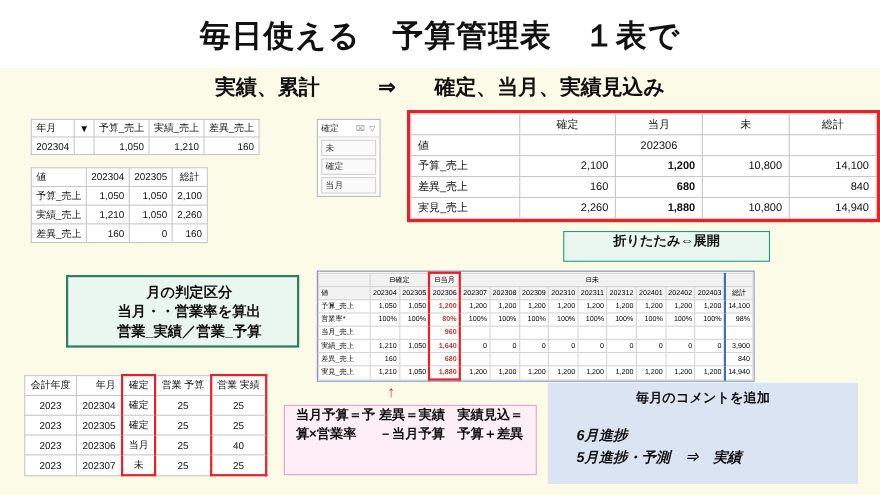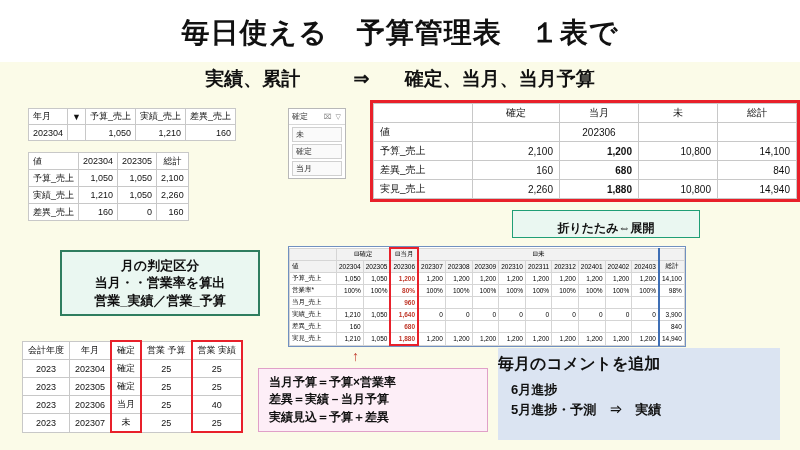--- a/index.html
+++ b/index.html
@@ -78,21 +78,21 @@
     background:#fff;
   }
   .tbl-main table td{height:16px;font-size:10px;padding:1px 6px;}
   .hl-yellow{background:#fff9c4;}
   .hl-val{color:#c0392b;font-weight:bold;background:#fff9c4;}
 
   
   .foldnote{
     position:absolute;left:512px;top:210px;width:186px;height:26px;
     border:1px solid #1f9e76;background:#eaf7f1;
-    display:flex;align-items:flex-end;justify-content:center;
+    display:flex;align-items:flex-start;justify-content:center;
     font-size:12px;font-weight:bold;color:#111;
   }
 
   
   .tbl-wide{
     position:absolute;left:288px;top:246px;
     border:1px solid #7090c0;
     background:#fff;
   }
   .tbl-wide td{font-size:6.5px;padding:0 2px;height:11px;border:1px solid #d5d5d5;}
@@ -102,67 +102,67 @@
   .redtxt{color:#c0392b;font-weight:bold;}
   .redbox-top{border-top:2px solid #e8202a !important;}
   .redbox-bot{border-bottom:2px solid #e8202a !important;}
   .grandcol{border-left:2px solid #3f6fb5 !important;}
 
   
   .greennote{
     position:absolute;left:60px;top:250px;width:196px;height:62px;
     border:2px solid #2f7d5f;background:#eaf7f1;
     display:flex;flex-direction:column;align-items:center;justify-content:center;
-    font-size:13px;font-weight:bold;color:#111;line-height:1.35;
+    font-size:13px;font-weight:bold;color:#111;line-height:1.35;padding-left:12px;
   }
 
   
   .tbl-bl{position:absolute;left:22px;top:340px;}
   .tbl-bl td{font-size:9px;height:15px;padding:1px 5px;}
-  .bl-head{background:#f2f2f2;text-align:center;}
+  .bl-head{background:#f2f2f2;text-align:right;}
   .bl-blue{background:#dbe9f7;}
   .bl-pink{background:#f7d5d5;color:#c0392b;}
   .bl-redcol{border-left:2px solid #e8202a !important;border-right:2px solid #e8202a !important;}
   .bl-redtop{border-top:2px solid #e8202a !important;}
   .bl-redbot{border-bottom:2px solid #e8202a !important;}
 
   
   .pinknote{
     position:absolute;left:258px;top:368px;width:218px;height:62px;
     border:1px solid #e0a0c8;background:#fdeef7;
-    display:flex;flex-direction:column;justify-content:center;
+    display:flex;flex-direction:row;justify-content:center;
     padding-left:10px;
     font-size:12px;font-weight:bold;color:#111;line-height:1.45;
   }
 
   
   .bluenote{
     position:absolute;left:498px;top:348px;width:282px;height:88px;
     background:#dbe4f2;
     padding:4px 0 0 0;
     font-size:13px;font-weight:bold;color:#111;line-height:1.5;
   }
-  .bluenote .bn-title{text-align:left;font-size:16px;margin-bottom:4px;}
-  .bluenote .bn-line{padding-left:13px;}
+  .bluenote .bn-title{text-align:center;font-size:12px;margin-bottom:16px;}
+  .bluenote .bn-line{padding-left:26px;font-style:italic;}
 
   .arrow-up{
     position:absolute;left:352px;top:348px;font-size:14px;color:#c0392b;
   }
 </style>
 </head>
 <body>
 
 <div class="bgpanel"></div>
 
 <div class="title">毎日使える　予算管理表　１表で</div>
 
 <div class="subtitle">
   <span class="sub-a">実績、累計</span>
   <span class="sub-arrow">⇒</span>
-  <span>確定、当月、当月予算</span>
+  <span>確定、当月、実績見込み</span>
 </div>
 
 <table class="grid tbl-topleft">
   <tbody>
       <tr>
     <td class="hdr">年月</td>
     <td class="hdr ctr">▼</td>
     <td class="hdr ctr">予算_売上</td>
     <td class="hdr ctr">実績_売上</td>
     <td class="hdr ctr">差異_売上</td>

